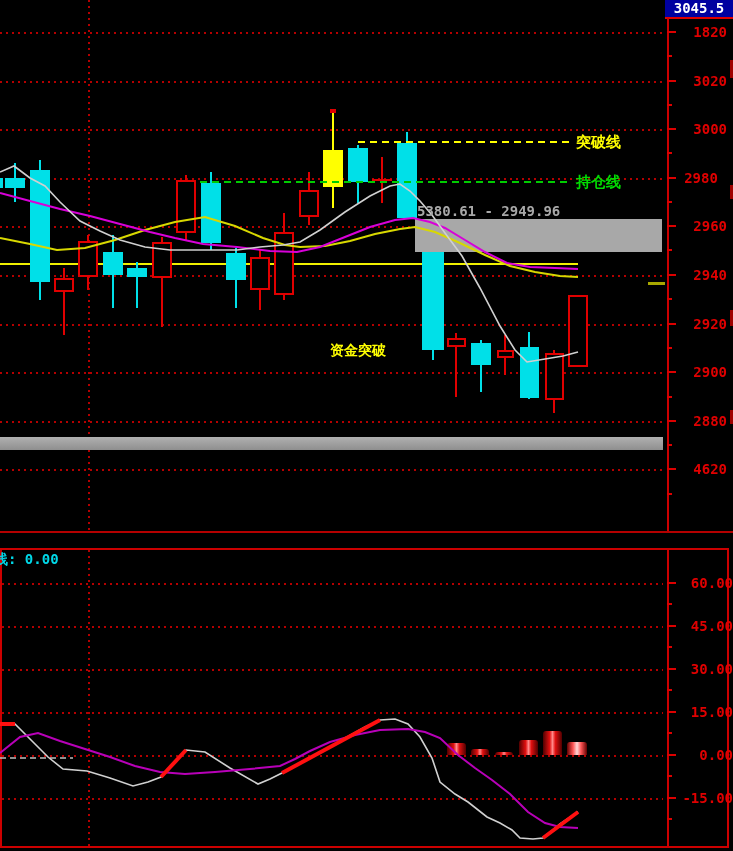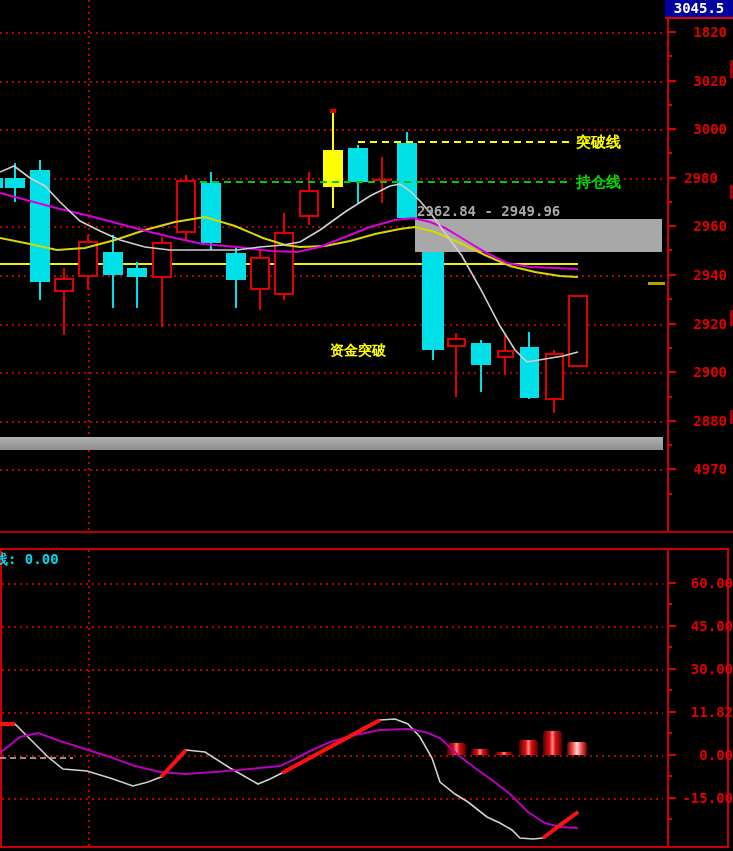--- a/index.html
+++ b/index.html
@@ -129,21 +129,21 @@
       <div class="vbar" style="left: 495px; top: 204px; width: 18px; height: 3px;"></div>
       <div class="vbar" style="left: 519px; top: 192px; width: 19px; height: 15px;"></div>
       <div class="vbar" style="left: 543px; top: 183px; width: 19px; height: 24px;"></div>
       <div class="vbar light" style="left: 567px; top: 194px; width: 20px; height: 13px;"></div>
     </div>
 
   <div class="price-box">3045.5</div>
 
   <div class="lbl lbl-breakout">突破线</div>
   <div class="lbl lbl-position">持仓线</div>
-  <div class="lbl lbl-range">2962.84 - 2949.96</div>
+  <div class="lbl lbl-range">5380.61 - 2949.96</div>
   <div class="lbl lbl-capital">资金突破</div>
   <div class="lbl lbl-indicator">线: 0.00</div>
 
   <div id="axes">
       <div class="axis-vline" style="left: 667px; top: 18px; height: 513px;"></div>
       <div class="tick" style="left: 667px; top: 31px; width: 9px;"></div>
       <div class="axis-label" style="left: 675px; top: 25px;">1820</div>
       <div class="tick" style="left: 667px; top: 80px; width: 9px;"></div>
       <div class="axis-label" style="left: 675px; top: 74px;">3020</div>
       <div class="tick" style="left: 667px; top: 128px; width: 9px;"></div>
@@ -154,40 +154,40 @@
       <div class="axis-label" style="left: 675px; top: 219px;">2960</div>
       <div class="tick" style="left: 667px; top: 274px; width: 9px;"></div>
       <div class="axis-label" style="left: 675px; top: 268px;">2940</div>
       <div class="tick" style="left: 667px; top: 323px; width: 9px;"></div>
       <div class="axis-label" style="left: 675px; top: 317px;">2920</div>
       <div class="tick" style="left: 667px; top: 371px; width: 9px;"></div>
       <div class="axis-label" style="left: 675px; top: 365px;">2900</div>
       <div class="tick" style="left: 667px; top: 420px; width: 9px;"></div>
       <div class="axis-label" style="left: 675px; top: 414px;">2880</div>
       <div class="tick" style="left: 667px; top: 468px; width: 9px;"></div>
-      <div class="axis-label" style="left: 675px; top: 462px;">4970</div>
+      <div class="axis-label" style="left: 675px; top: 462px;">4620</div>
       <div class="tick" style="left: 667px; top: 55px; width: 5px;"></div>
       <div class="tick" style="left: 667px; top: 104px; width: 5px;"></div>
       <div class="tick" style="left: 667px; top: 152px; width: 5px;"></div>
       <div class="tick" style="left: 667px; top: 201px; width: 5px;"></div>
       <div class="tick" style="left: 667px; top: 249px; width: 5px;"></div>
       <div class="tick" style="left: 667px; top: 298px; width: 5px;"></div>
       <div class="tick" style="left: 667px; top: 347px; width: 5px;"></div>
       <div class="tick" style="left: 667px; top: 396px; width: 5px;"></div>
       <div class="tick" style="left: 667px; top: 444px; width: 5px;"></div>
       <div class="tick" style="left: 667px; top: 493px; width: 5px;"></div>
       <div class="axis-vline" style="left: 667px; top: 550px; height: 296px;"></div>
       <div class="tick" style="left: 667px; top: 582px; width: 9px;"></div>
       <div class="b-axis-label" style="left: 675px; top: 576px;">60.00</div>
       <div class="tick" style="left: 667px; top: 625px; width: 9px;"></div>
       <div class="b-axis-label" style="left: 675px; top: 619px;">45.00</div>
       <div class="tick" style="left: 667px; top: 668px; width: 9px;"></div>
       <div class="b-axis-label" style="left: 675px; top: 662px;">30.00</div>
       <div class="tick" style="left: 667px; top: 711px; width: 9px;"></div>
-      <div class="b-axis-label" style="left: 675px; top: 705px;">11.82</div>
+      <div class="b-axis-label" style="left: 675px; top: 705px;">15.00</div>
       <div class="tick" style="left: 667px; top: 754px; width: 9px;"></div>
       <div class="b-axis-label" style="left: 675px; top: 748px;">0.00</div>
       <div class="tick" style="left: 667px; top: 797px; width: 9px;"></div>
       <div class="b-axis-label" style="left: 675px; top: 791px;">-15.00</div>
       <div class="tick" style="left: 667px; top: 603px; width: 5px;"></div>
       <div class="tick" style="left: 667px; top: 646px; width: 5px;"></div>
       <div class="tick" style="left: 667px; top: 689px; width: 5px;"></div>
       <div class="tick" style="left: 667px; top: 732px; width: 5px;"></div>
       <div class="tick" style="left: 667px; top: 775px; width: 5px;"></div>
       <div class="tick" style="left: 667px; top: 818px; width: 5px;"></div>

